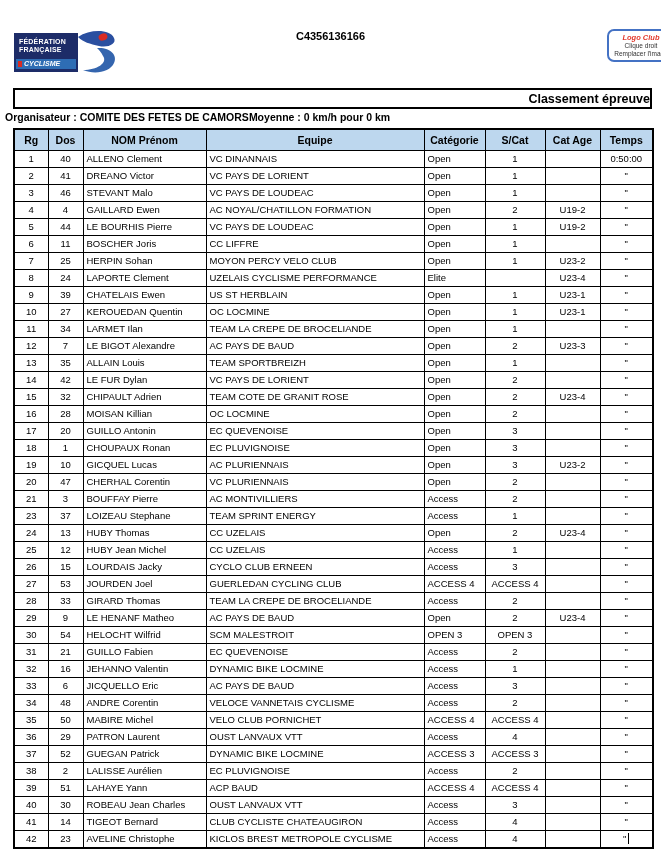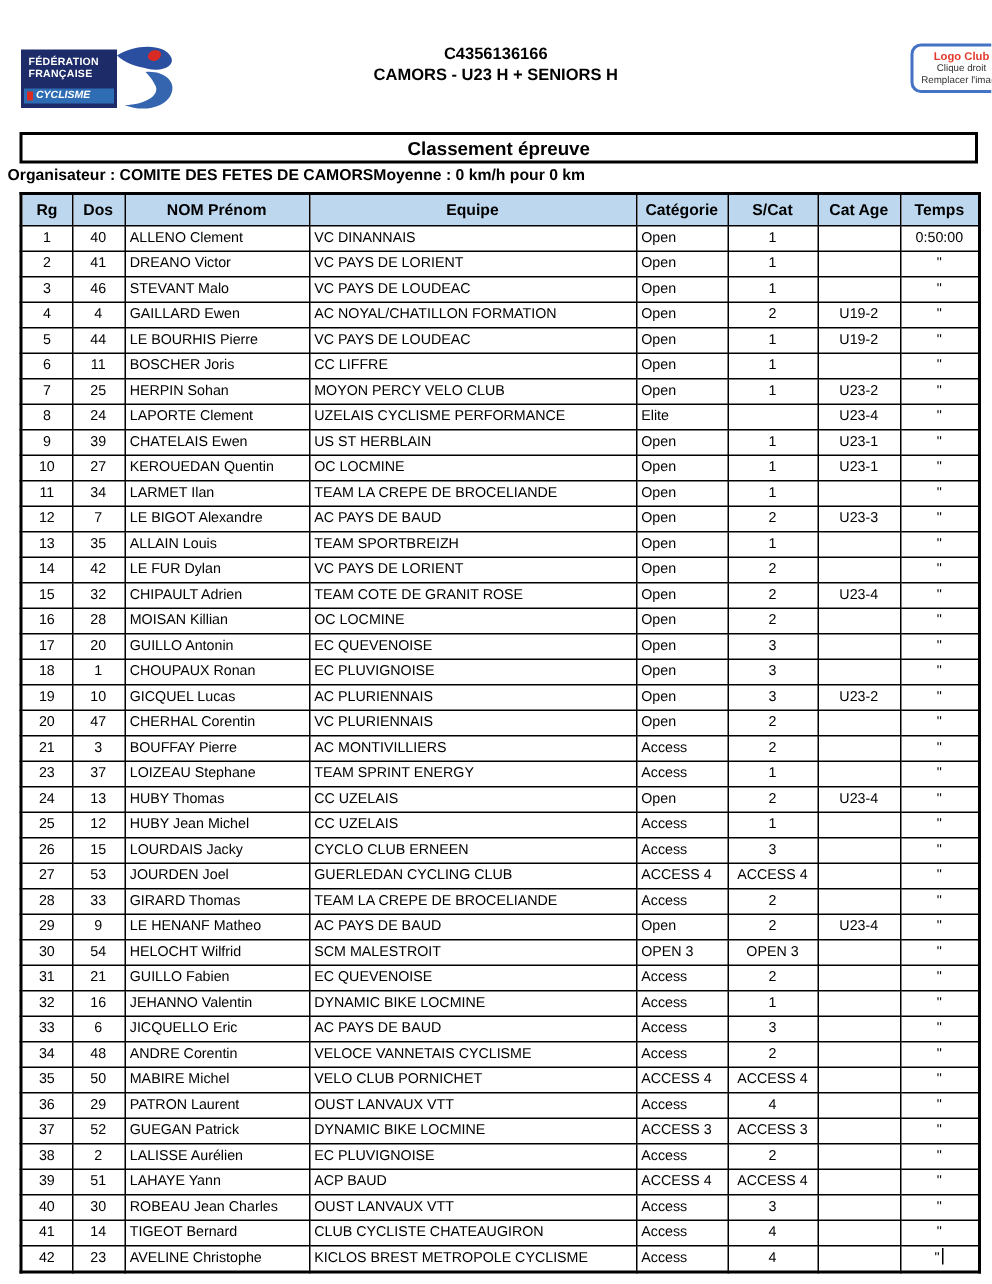--- a/index.html
+++ b/index.html
@@ -20,26 +20,26 @@
   .ffc-swoosh { position:absolute; right:0; top:0; }
 
   
   .race-heading { position:absolute; left:0; top:29px; width:100%; text-align:center;
                   font-weight:bold; font-size:11px; line-height:14px; }
 
   
   .logo-club { position:absolute; left:607px; top:29px; width:68px; height:33px;
                border:2px solid #4472c4; border-radius:7px; background:#fff;
                display:flex; flex-direction:column; align-items:center; justify-content:center; }
-  .logo-club .lc-title { color:#e33b2e; font-weight:bold; font-size:7.5px; white-space:nowrap; line-height:9px; }
+  .logo-club .lc-title { color:#e33b2e; font-weight:bold; font-size:7.5px; white-space:nowrap; line-height:9px;font-style:italic; }
   .logo-club .lc-line  { color:#333; font-size:6.5px; white-space:nowrap; line-height:8px; }
 
   
   .section-bar { position:absolute; left:13px; top:88px; width:639px; height:21px;
-                 border:2px solid #000; text-align:center; font-weight:bold;
+                 border:2px solid #000; text-align:right; font-weight:bold;
                  font-size:12.5px; line-height:18px; background:#fff; }
 
   
   .org-row { position:absolute; left:5px; top:111px; width:647px;
              display:flex; 
              font-weight:bold; font-size:10.5px; }
 
   
   table.results { position:absolute; left:13px; top:128px; width:639px;
                   border-collapse:collapse; table-layout:fixed; border:2px solid #000; }
@@ -66,21 +66,20 @@
     </div>
     <svg class="ffc-swoosh" width="50" height="48" viewBox="0 0 50 48">
       <path d="M8 8 C 20 0, 40 0, 44 9 C 47 15, 38 19, 29 17 C 20 15, 13 13, 8 8 Z" fill="#2a4fa0"></path>
       <path d="M27 19 C 40 18, 48 26, 44 34 C 40 43, 25 46, 13 41 C 27 41, 38 34, 33 27 C 31 23, 29 21, 27 19 Z" fill="#3465ae"></path>
       <ellipse cx="33" cy="8" rx="4.5" ry="3.5" fill="#d92b23" transform="rotate(-20 33 8)"></ellipse>
     </svg>
   </div>
 
   <div class="race-heading">
     <div>C4356136166</div>
-    <div>CAMORS - U23 H + SENIORS H</div>
   </div>
 
   <div class="logo-club">
     <div class="lc-title">Logo Club</div>
     <div class="lc-line">Clique droit</div>
     <div class="lc-line">Remplacer l'image</div>
   </div>
 
   <div class="section-bar">Classement épreuve</div>
 

